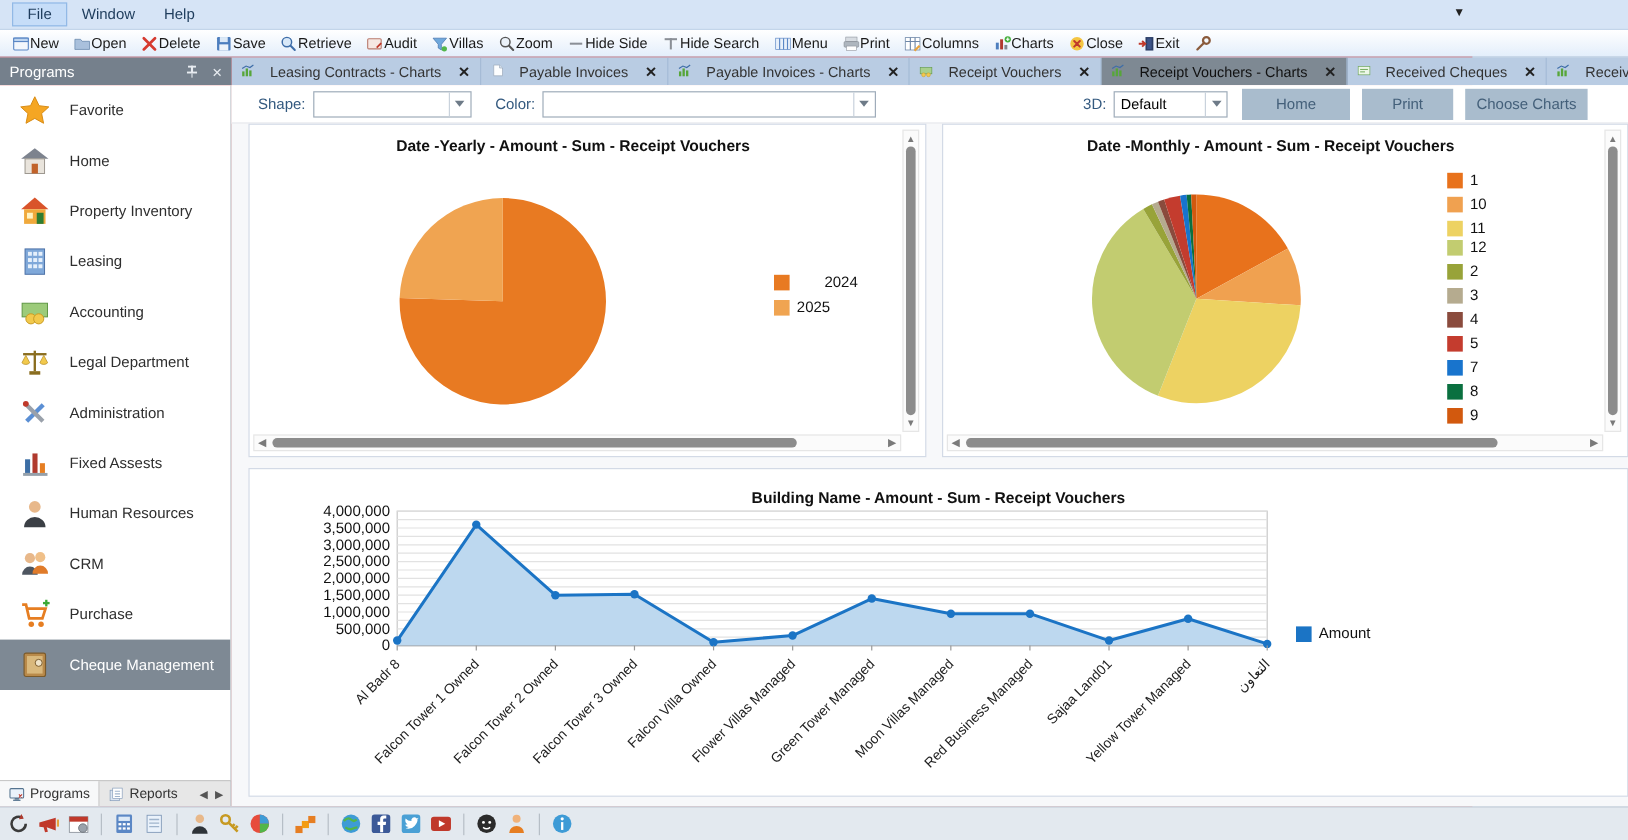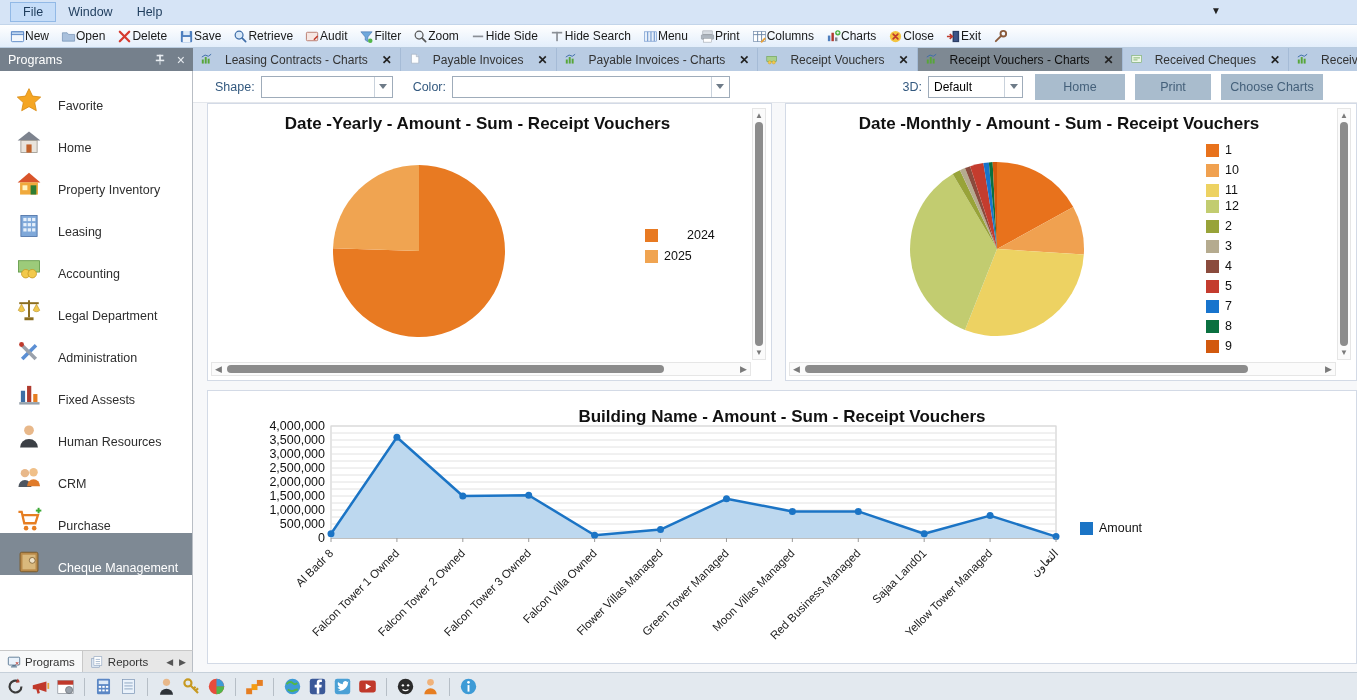--- a/index.html
+++ b/index.html
@@ -32,21 +32,21 @@
   .tab-overflow { position:absolute; right:6px; top:5px; font-size:10px; color:#222; cursor:default;}
 
   
   .sidebar-header { position:absolute; left:0; top:48px; width:193px; height:23px;
     background:#75808C; color:#FFF; font-size:12.5px; display:flex; align-items:center;
     padding:0 8px; }
   .sidebar-header .sp { flex:1; }
   .sb-close { color:#E8ECF1; font-size:14px; margin-left:10px; cursor:default;}
   .sidebar-body { position:absolute; left:0; top:71px; width:193px; height:579px;
     background:#FFFFFF; border-right:1px solid #B9BEC5; overflow:hidden; }
-  .side-item { display:flex; align-items:flex-end; gap:16px; height:42px; padding-left:16px;
+  .side-item { display:flex; align-items:center; gap:16px; height:42px; padding-left:16px;
     font-size:12.5px; color:#2E2E2E; cursor:default; }
   .side-item.selected { background:#7E8994; color:#FFFFFF; }
   .sidebar-bottom { position:absolute; left:0; top:650px; width:193px; height:22px;
     background:#E7E7E7; border-top:1px solid #C8C8C8; border-right:1px solid #B9BEC5;
     display:flex; align-items:stretch; font-size:11.5px; color:#333; }
   .sbt { display:flex; align-items:center; gap:4px; padding:0 7px; cursor:default;}
   .sbt.active { background:#F7F8F9; border-right:1px solid #C8C8C8; }
   .sbt-arrows { margin-left:auto; display:flex; align-items:center; gap:6px;
     padding-right:6px; color:#555; font-size:9px; }
 
@@ -66,21 +66,21 @@
     border-top:5px solid #6E7B88; }
   .cbtn { height:26px; background:#A9BCCD; color:#44607A; font-size:12.5px;
     display:flex; align-items:center; justify-content:center; cursor:default; }
 
   
   .panel { position:absolute; background:#FFFFFF; border:1px solid #D3DAE6; }
   .p1 { left:207px; top:103px; width:565px; height:278px; }
   .p2 { left:785px; top:103px; width:572px; height:278px; }
   .p3 { left:207px; top:390px; width:1150px; height:274px; }
   .panel-title { position:absolute; left:0; right:24px; top:10px; text-align:center;
-    font-size:17px; font-weight:bold; color:#111; }
+    font-size:13px; font-weight:bold; color:#111; }
   .p3 .panel-title { right:0; top:16px; }
   .legend { position:absolute; }
   .lg-item { display:flex; align-items:center; gap:6px; font-size:12.5px; color:#111; }
   .lg-swatch { width:13px; height:13px; flex:none; }
 
   
   .vscroll { position:absolute; width:14px; background:#FBFBFB; border:1px solid #E6E6E6;
     top:4px; bottom:20px; right:5px; }
   .vthumb { position:absolute; left:2px; right:2px; top:13px; bottom:13px;
     background:#8C8C8C; border-radius:6px; }
@@ -164,21 +164,21 @@
         </span>
         <span>Audit</span>
       </span>
       <span class="tbtn">
         <span>
           <svg width="15" height="15" viewBox="0 0 16 16">
             <path d="M2,3 h12 l-4.6,5.5 v5 l-2.8,-1.8 v-3.2Z" fill="#6FA8DC" stroke="#3E6DA8" stroke-width=".6"></path>
             <circle cx="12" cy="12.5" r="2.4" fill="#52B64A"></circle>
           </svg>
         </span>
-        <span>Filter</span>
+        <span>Villas</span>
       </span>
       <span class="tbtn">
         <span>
           <svg width="15" height="15" viewBox="0 0 16 16">
             <circle cx="6.5" cy="6.5" r="4.2" fill="#EAF1F8" stroke="#555" stroke-width="1.3"></circle>
             <line x1="9.8" y1="9.8" x2="13.5" y2="13.5" stroke="#555" stroke-width="1.8" stroke-linecap="round"></line>
           </svg>
         </span>
         <span>Zoom</span>
       </span>

